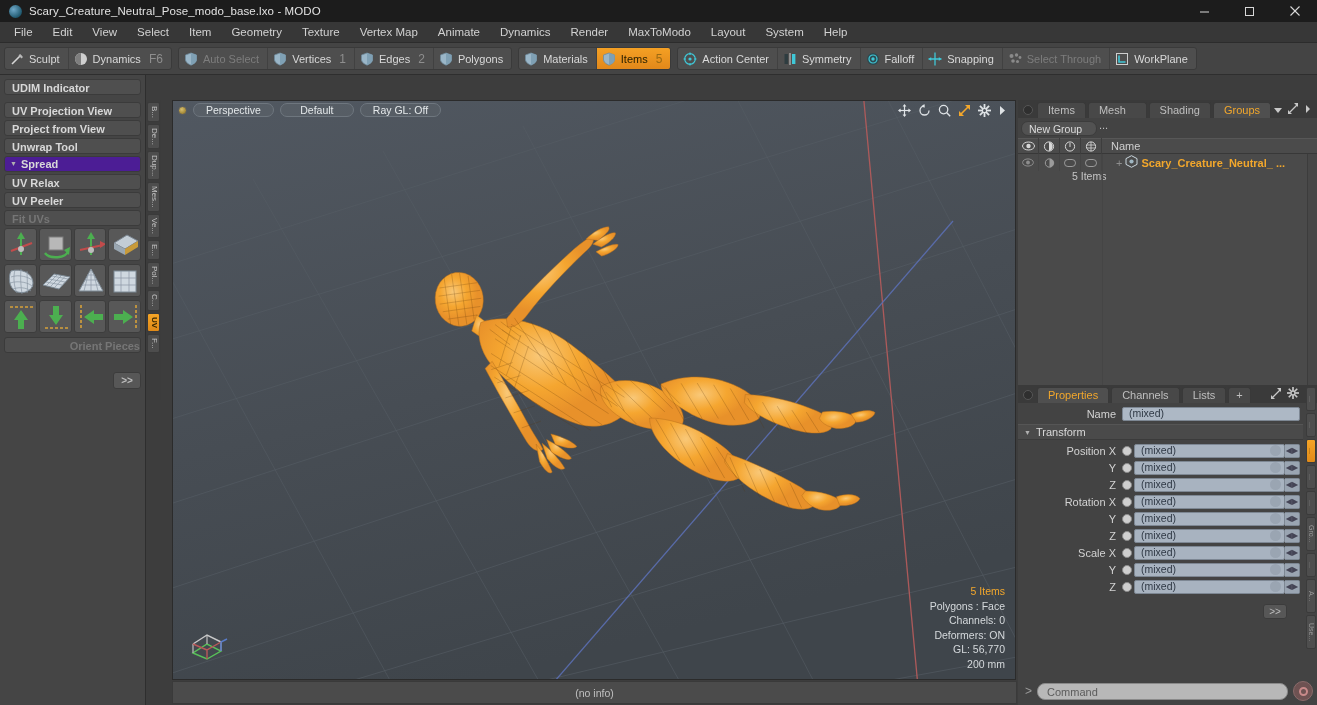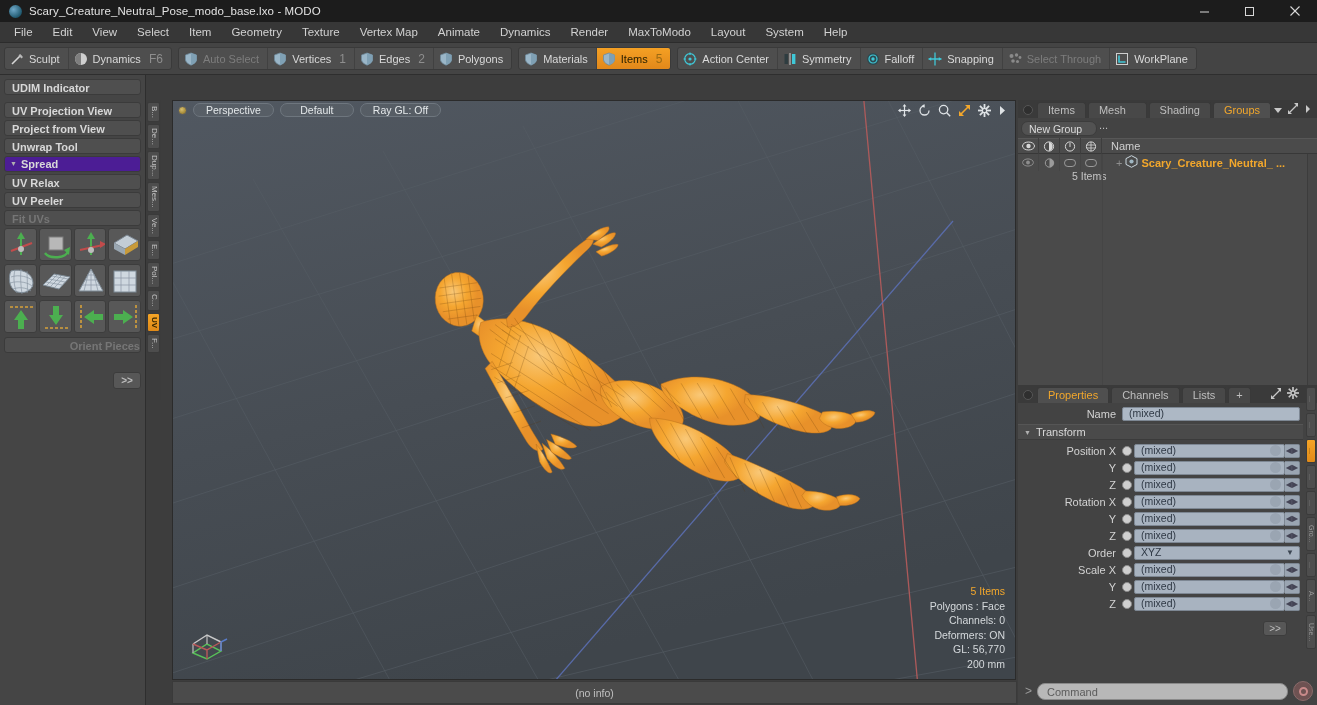--- a/index.html
+++ b/index.html
@@ -933,28 +933,20 @@
             <div class="prow">
               <div class="plabel">Z</div>
               <div class="pdot"></div>
               <div class="pfield">
                 <span>(mixed)</span>
                 <span class="ghost"></span>
               </div>
               <div class="spin">◀▶</div>
             </div>
             <div class="prow">
-              <div class="plabel">Order</div>
-              <div class="pdot"></div>
-              <div class="pfield">
-                <span>XYZ</span>
-                <span class="dd-arrow">▼</span>
-              </div>
-            </div>
-            <div class="prow">
               <div class="plabel">Scale X</div>
               <div class="pdot"></div>
               <div class="pfield">
                 <span>(mixed)</span>
                 <span class="ghost"></span>
               </div>
               <div class="spin">◀▶</div>
             </div>
             <div class="prow">
               <div class="plabel">Y</div>

